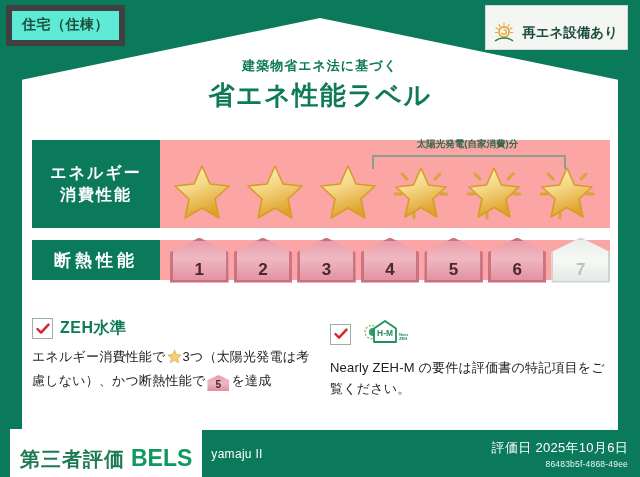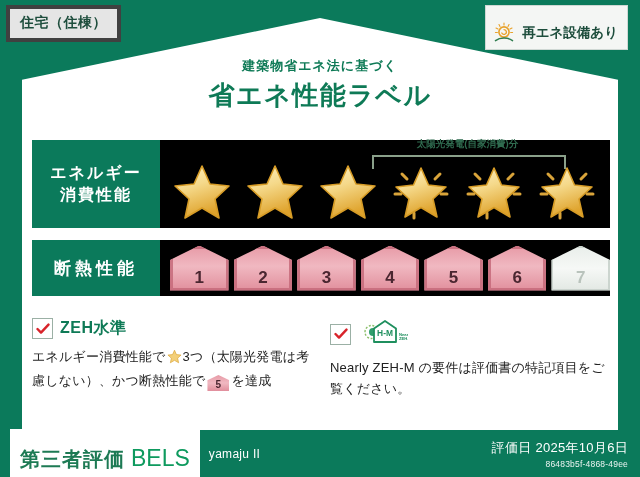--- a/index.html
+++ b/index.html
@@ -18,22 +18,22 @@
   
   .house-panel{
     position:absolute;left:22px;top:18px;width:596px;height:412px;
     background:#ffffff;
     clip-path:polygon(0% 15%, 50% 0%, 100% 15%, 100% 100%, 0% 100%);
   }
 
   
   .tag-dwelling{
     position:absolute;left:6px;top:5px;
-    background:#e5e5e5;
-    border:4px solid #404040;
+    background:#5eead4;
+    border:6px solid #404040;
     padding:5px 10px 6px 10px;
     font-size:14px;font-weight:bold;color:#1d4d3c;
     letter-spacing:0.5px;
     z-index:6;
   }
   
   .tag-renew{
     position:absolute;right:12px;top:5px;
     background:#f4f6f4;
     border:1px solid #cfd8d4;
@@ -56,33 +56,33 @@
     font-size:26px;font-weight:bold;color:#0e7a56;letter-spacing:1.5px;
   }
 
   
   .row{
     position:absolute;left:32px;width:578px;
     display:flex;align-items:stretch;
     z-index:5;
   }
   .row-energy{top:140px;height:88px;}
-  .row-insul{top:240px;height:56px;}
+  .row-insul{top:240px;height:40px;}
 
   .row-label{
     background:#0b7a5b;color:#ffffff;
     display:flex;flex-direction:column;align-items:center;justify-content:center;
     font-weight:bold;flex:0 0 128px;
     letter-spacing:2px;
   }
   .row-energy .row-label{font-size:16px;line-height:1.35;}
   .row-insul .row-label{font-size:17px;letter-spacing:4px;}
 
   .row-body{
-    flex:1;background:#000000;position:relative;
+    flex:1;background:#fca5a5;position:relative;
   }
 
   
   .stars{
     position:absolute;left:0;right:0;bottom:4px;
     display:flex;align-items:flex-end;justify-content:flex-start;
     padding-left:6px;gap:2px;
   }
   .star-cell{position:relative;width:71px;height:64px;}
   .star-svg{position:absolute;left:50%;top:50%;transform:translate(-50%,-50%);}
@@ -168,21 +168,21 @@
     position:absolute;left:0;right:0;bottom:0;height:47px;
     background:#0b7a5b;z-index:7;
     display:flex;align-items:center;
   }
   .bels-box{
     margin-left:10px;background:#ffffff;
     padding:4px 10px 5px 10px;
     display:flex;align-items:baseline;gap:6px;
   }
   .bels-jp{font-size:20px;font-weight:bold;color:#1d7a54;letter-spacing:1px;}
-  .bels-en{font-size:23px;font-weight:normal;color:#0e9a5e;letter-spacing:0px;margin-top:12px;}
+  .bels-en{font-size:23px;font-weight:bold;color:#0e9a5e;letter-spacing:0px;margin-top:12px;}
   .bldg-name{
     margin-left:9px;color:#ffffff;font-size:12px;letter-spacing:0.3px;
   }
   .footer-right{
     margin-left:auto;margin-right:12px;text-align:right;color:#ffffff;
   }
   .eval-date{font-size:13px;letter-spacing:0.3px;}
   .eval-id{font-size:8.5px;opacity:0.92;margin-top:2px;letter-spacing:0.2px;}
 </style>
 </head>

